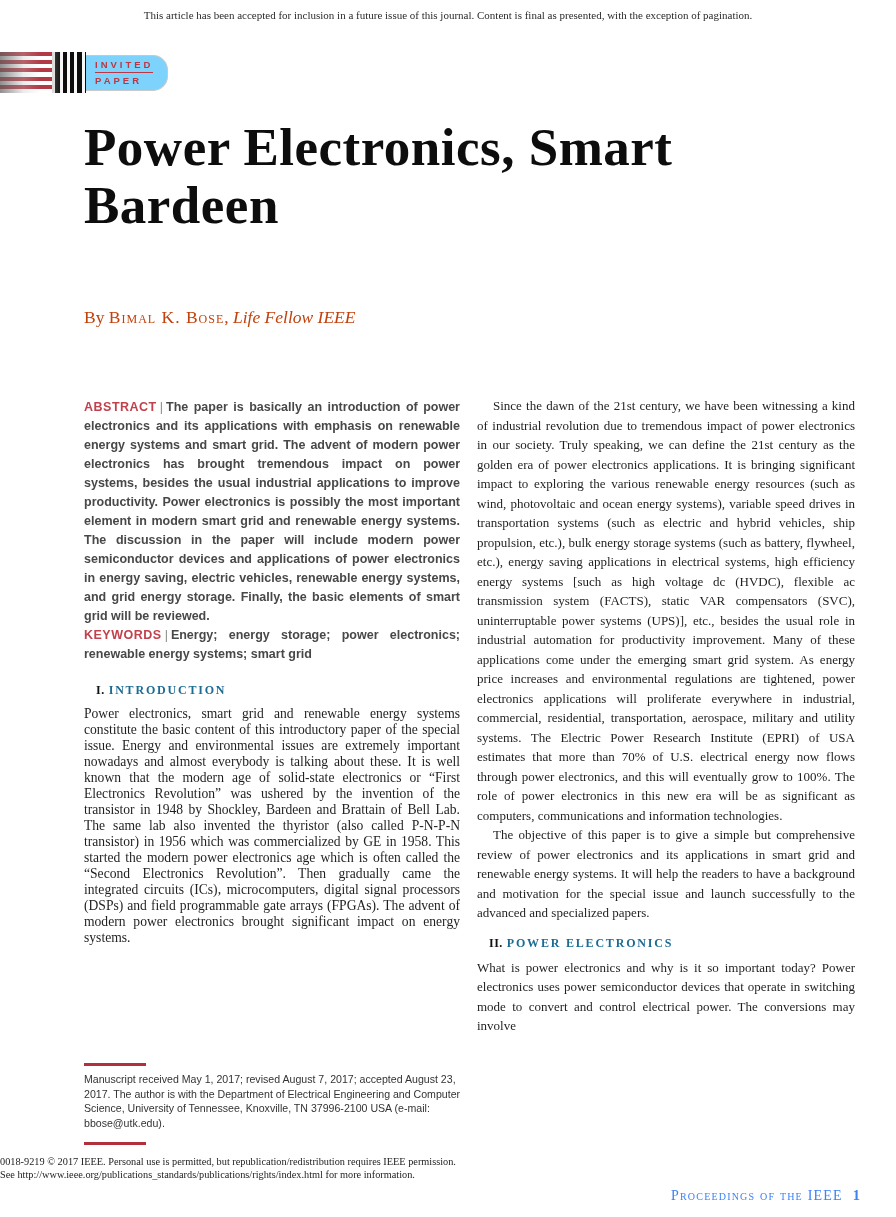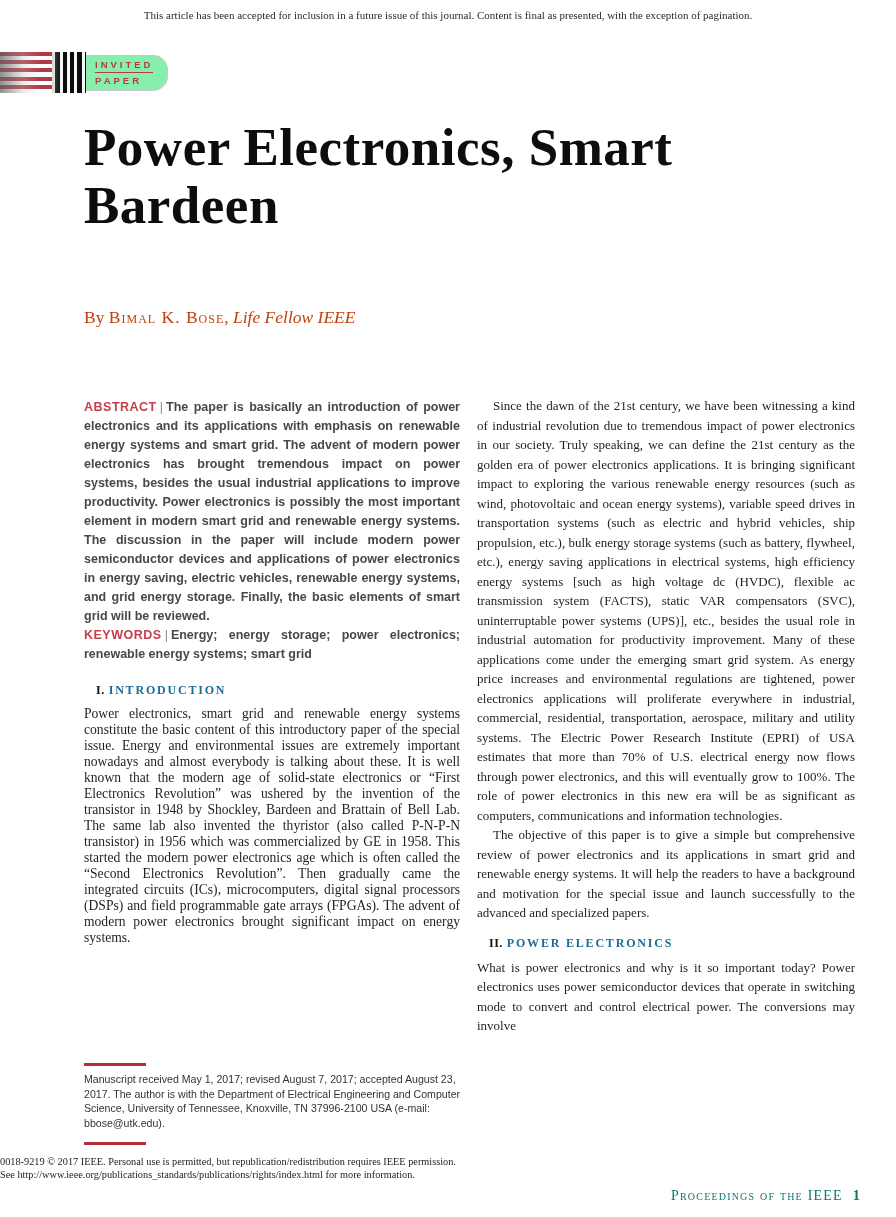--- a/index.html
+++ b/index.html
@@ -29,21 +29,21 @@
       repeating-linear-gradient(to bottom, #b23a46 0px, #b23a46 4px, #ffffff 4px, #ffffff 8.2px);
   }
   .badge-barcode {
     width:34px; height:41px;
     background:
       linear-gradient(to right, rgba(160,160,160,0.35) 0%, rgba(255,255,255,0) 30%),
       repeating-linear-gradient(to right, #f7f7f7 0px, #f7f7f7 3px, #0d0d0d 3px, #0d0d0d 7.5px);
   }
   .badge-pill {
     height:36px; box-sizing:border-box;
-    background:#86efac;
+    background:#7dd3fc;
     border:1.5px solid #c8c8c8; border-left:none;
     border-radius:0 15px 15px 0;
     padding:3px 14px 3px 9px;
     display:flex; flex-direction:column; justify-content:center;
   }
   .badge-pill .b-line {
     font-family:"Liberation Sans", sans-serif;
     font-size:9.5px; font-weight:bold; letter-spacing:3px;
     color:#bb3743; white-space:nowrap;
   }
@@ -105,21 +105,21 @@
   .fn-rule.second { margin-top:12px; }
   .fn-doi { margin-top:5px; }
 
   
   .copyright {
     position:absolute; top:1156px; left:0; width:896px;
     text-align:left; font-size:10.3px; line-height:12.5px; color:#222;
   }
   .journal-line {
     position:absolute; top:1186px; left:477px; width:383px;
-    text-align:right; color:#0f766e;
+    text-align:right; color:#3b82f6;
   }
   .journal-name { font-variant:small-caps; font-size:14px; letter-spacing:1.2px; }
   .page-number { font-weight:bold; font-size:14.5px; padding-left:10px; }
 </style>
 </head>
 <body>
 
 <div class="top-notice">This article has been accepted for inclusion in a future issue of this journal. Content is final as presented, with the exception of pagination.</div>
 
 <div class="badge">

